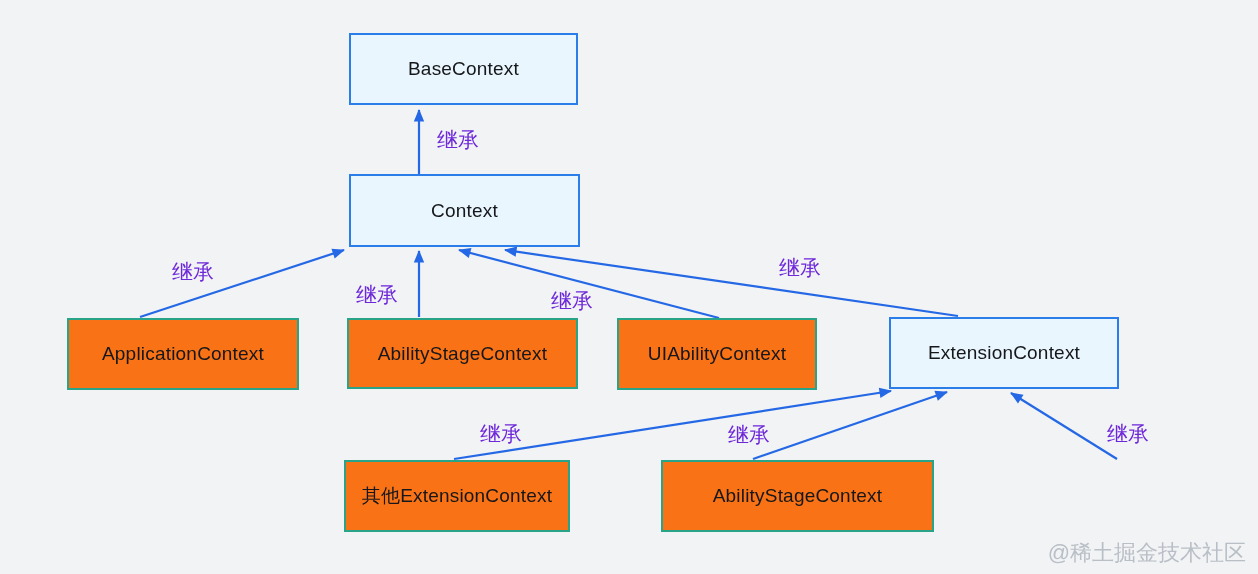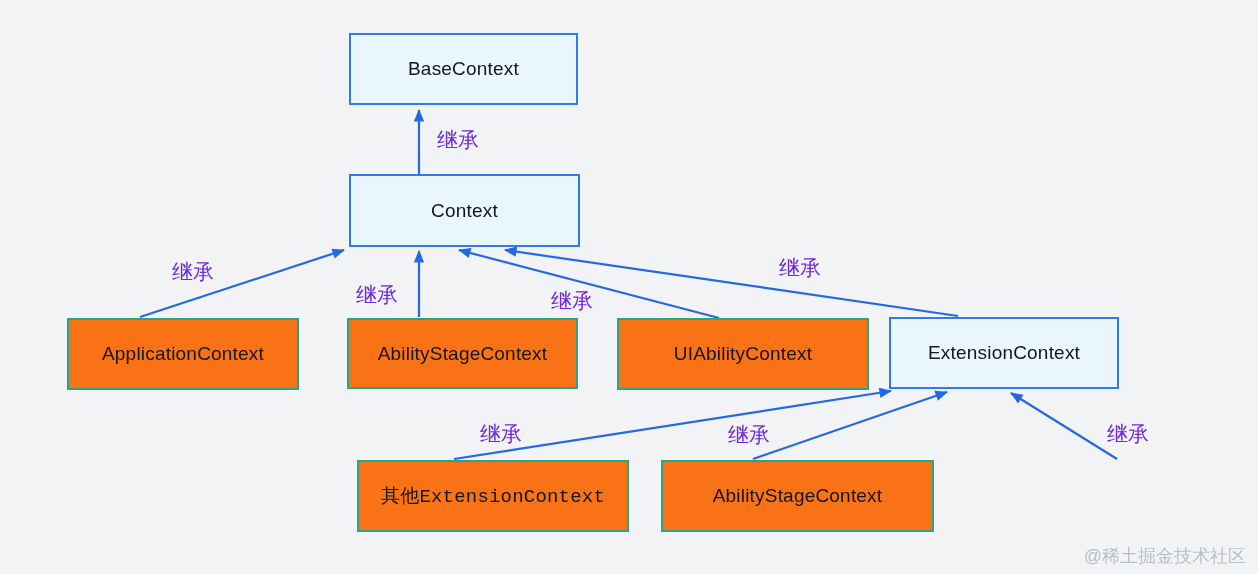--- a/index.html
+++ b/index.html
@@ -46,33 +46,33 @@
     transform: translate(-50%, -50%);
     font-size: 21px;
     color: #6d28d9;
     z-index: 3;
     white-space: nowrap;
   }
   .watermark {
     position: absolute;
     right: 12px;
     bottom: 6px;
-    font-size: 18px;
+    font-size: 22px;
     color: #b9bfc6;
     z-index: 3;
   }
 
   
   #n-base    { left:305px; top:33px;  width:229px; height:72px; }
   #n-context { left:305px; top:174px; width:231px; height:73px; }
   #n-app     { left:23px;  top:318px; width:232px; height:72px; }
   #n-stage   { left:303px; top:318px; width:231px; height:71px; }
-  #n-uiab    { left:573px; top:318px; width:252px; height:72px; }
+  #n-uiab    { left:573px; top:318px; width:200px; height:72px; }
   #n-ext     { left:845px; top:317px; width:230px; height:72px;justify-content:center; }
-  #n-other   { left:313px; top:460px; width:272px; height:72px;font-family:Liberation Mono, monospace; }
+  #n-other   { left:300px; top:460px; width:226px; height:72px; }
   #n-form    { left:617px; top:460px; width:273px; height:72px; }
   #n-service { left:929px; top:460px; width:291px; height:72px; }
 
   
   #l-0 { left:458px;  top:140px; }
   #l-1 { left:193px;  top:272px; }
   #l-2 { left:377px;  top:295px; }
   #l-3 { left:572px;  top:301px; }
   #l-4 { left:800px;  top:268px; }
   #l-5 { left:501px;  top:434px; }

